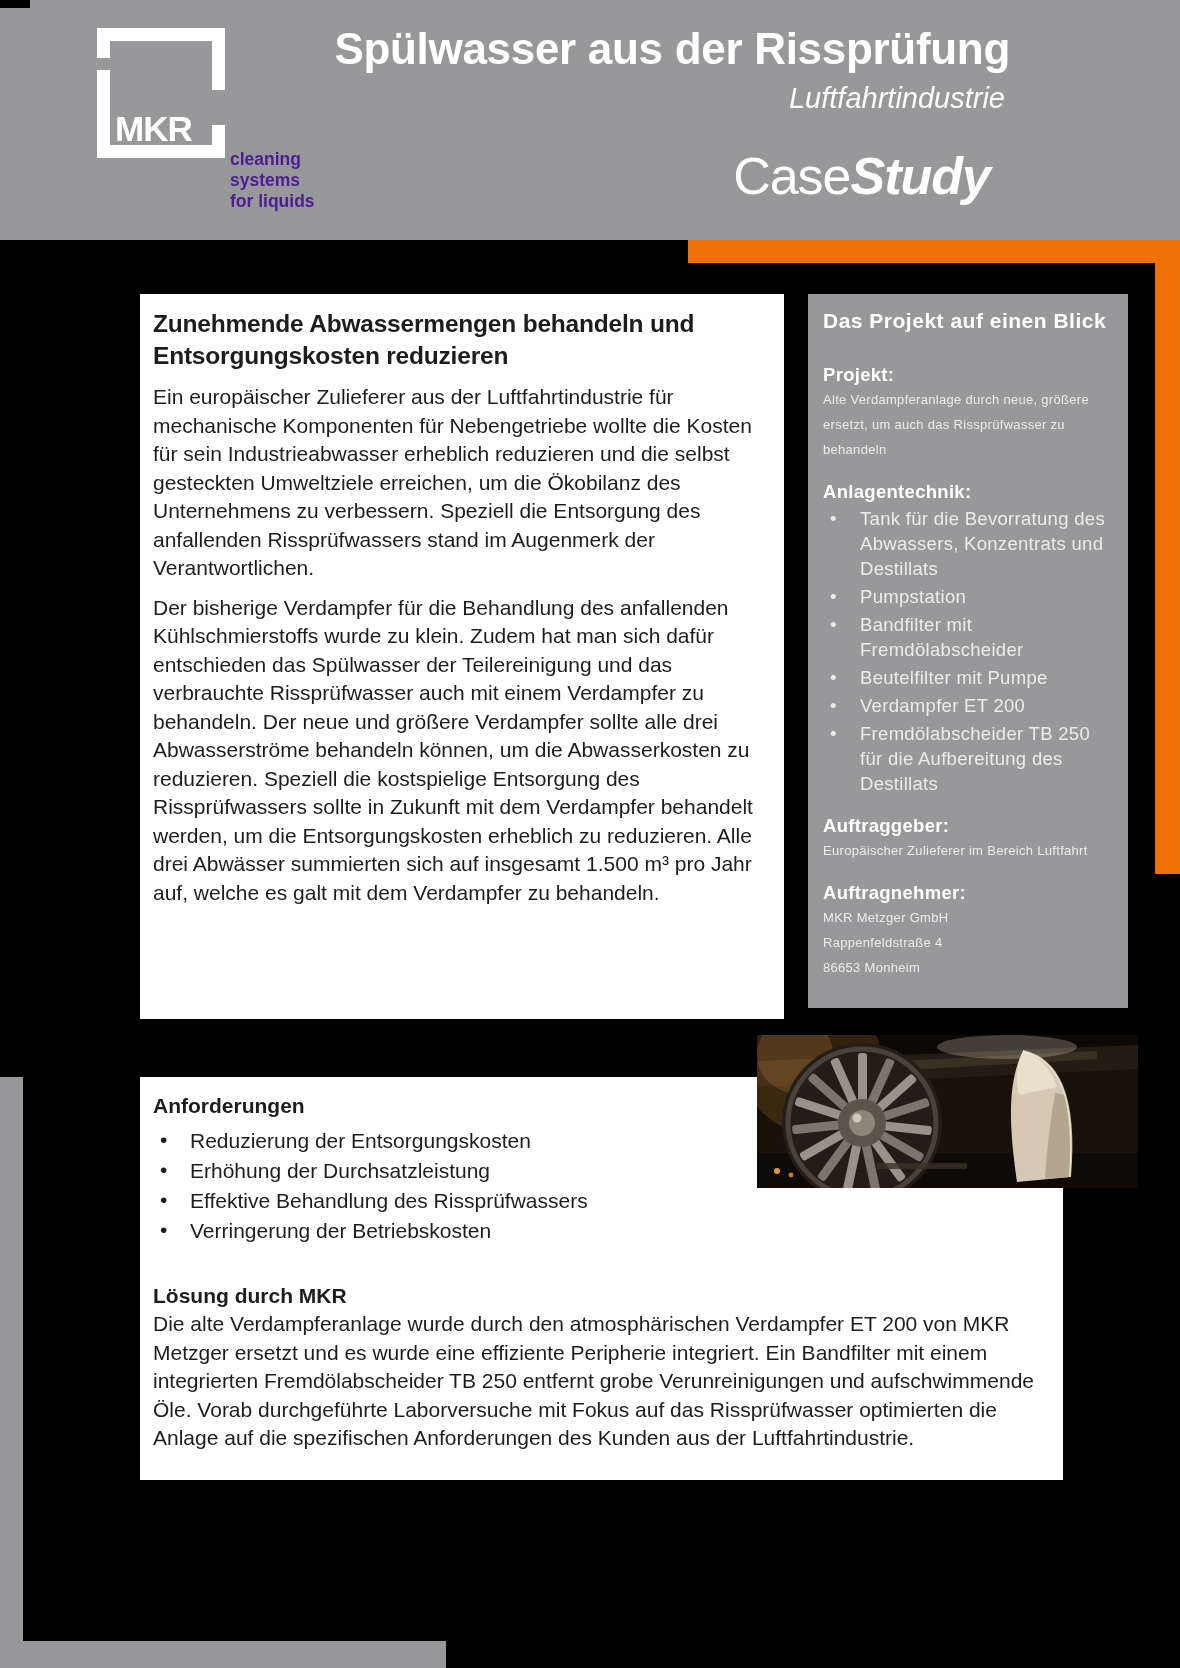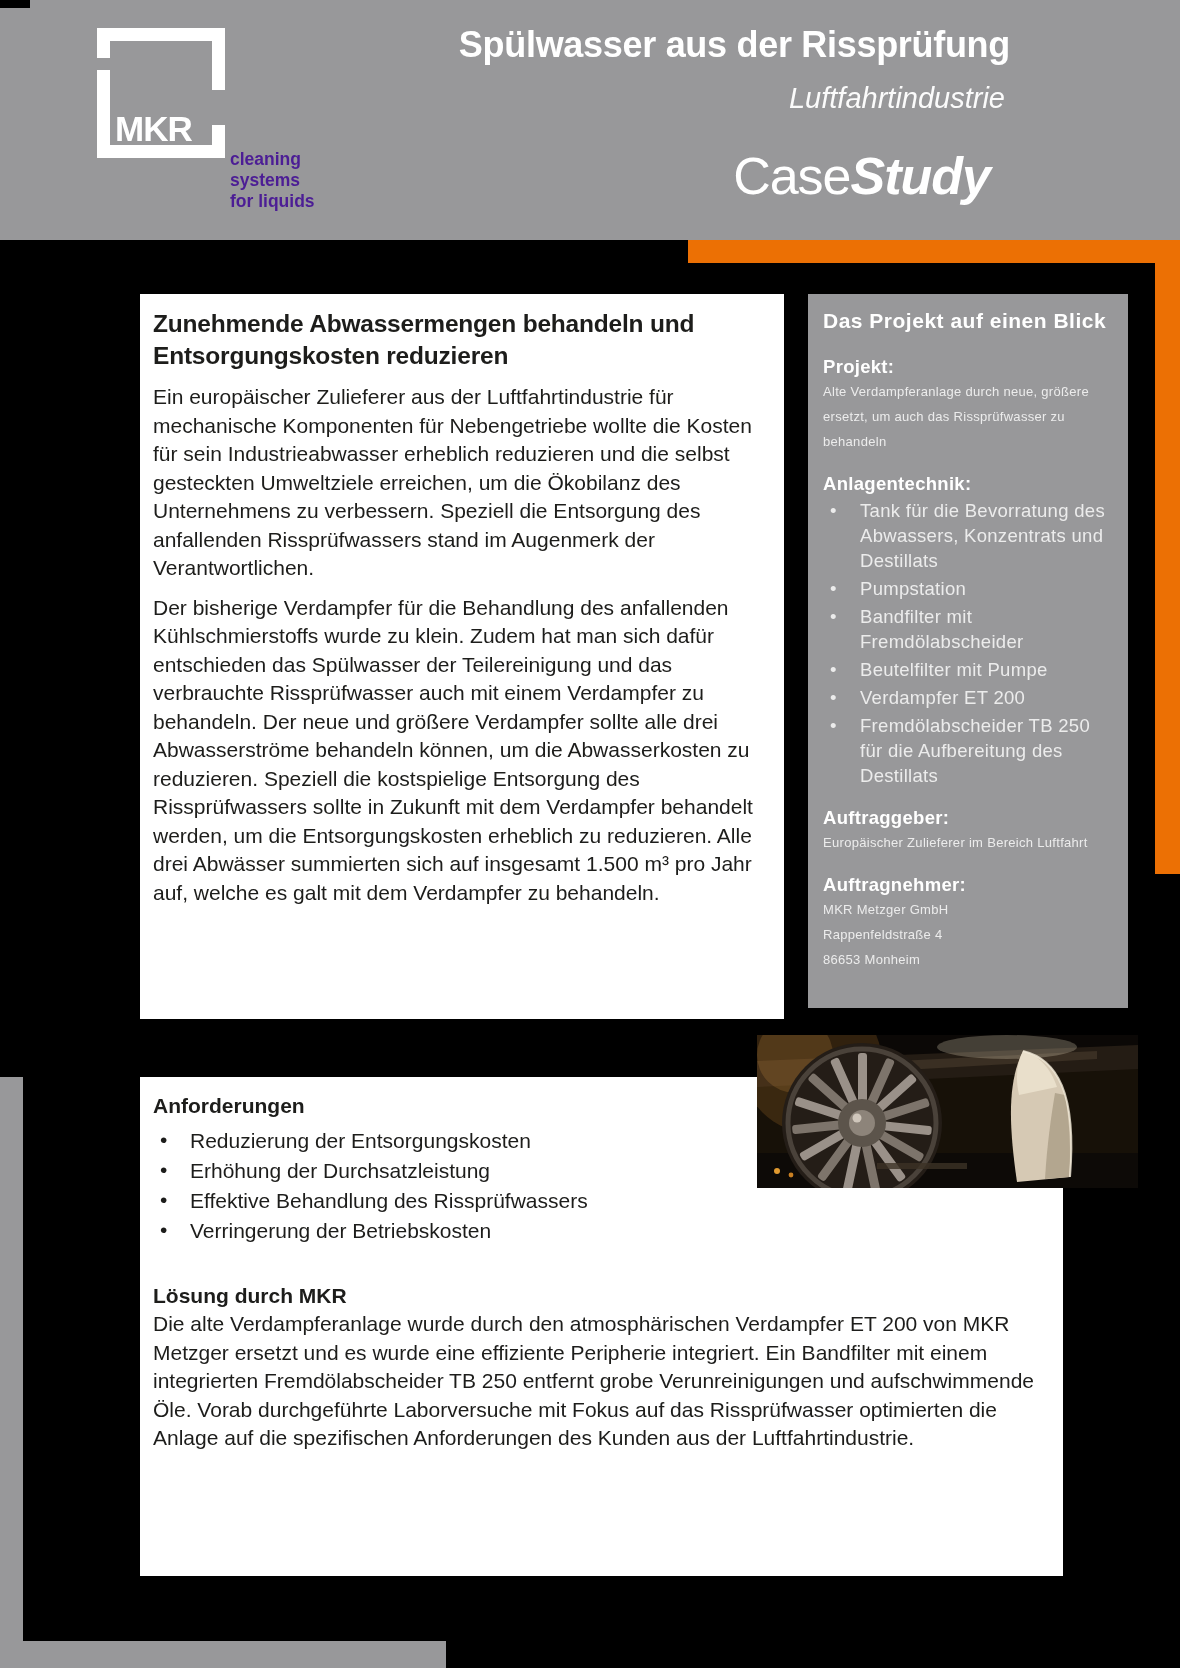--- a/index.html
+++ b/index.html
@@ -8,21 +8,21 @@
          font-family:"Liberation Sans", sans-serif; }
   .abs { position:absolute; }
 
   
   #header { left:0; top:0; width:1180px; height:240px; background:#98989A; }
   #corner-notch { left:0; top:0; width:30px; height:8px; background:#000; }
   #logo { left:97px; top:20px; width:128px; height:142px; }
   #tagline { left:230px; top:149px; color:#4c1d95; font-weight:bold;
              font-size:17.5px; line-height:21px; }
   #header-title { top:24px; right:170px; color:#fff; font-weight:bold;
-                  font-size:36px; letter-spacing:-0.3px; white-space:nowrap; }
+                  font-size:44px; letter-spacing:-0.3px; white-space:nowrap; }
   #header-subtitle { top:82px; right:175px; color:#fbfbfb; font-style:italic;
                      font-size:29px; white-space:nowrap; }
   #casestudy { top:146px; right:190px; color:#fff; font-size:52px;
                letter-spacing:-1px; white-space:nowrap; }
   #casestudy .cs-bold { font-weight:bold; font-style:italic; }
 
   
   #orange-strip { left:688px; top:240px; width:492px; height:23px; background:#EC7004; }
   #orange-bar   { left:1155px; top:240px; width:25px; height:634px; background:#EC7004; }
 
@@ -34,29 +34,29 @@
   #box1 h3 { font-size:21px; line-height:28.5px; font-weight:bold; margin-top:42px; }
   #box1 h3 + p { margin-top:0; }
 
   
   #sidebar { left:808px; top:294px; width:320px; height:714px; background:#98989A;
              padding:14px 12px 0 15px; color:#ececec; letter-spacing:0.3px; }
   #sidebar .sb-title { color:#fff; font-weight:bold; font-size:21px;
                        line-height:26px; letter-spacing:0.5px; }
   #sidebar .sb-label { color:#fff; font-weight:bold; font-size:18.5px;
                        line-height:25px; margin-top:17px; }
-  #sidebar .sb-title + .sb-label { margin-top:20px; }
+  #sidebar .sb-title + .sb-label { margin-top:28px; }
   #sidebar .sb-text  { font-size:13px; line-height:25px; }
   #sidebar ul { list-style:none; margin:2px 0 0 0; }
   #sidebar li { position:relative; padding-left:37px; font-size:18.5px;
                 line-height:25px; margin-bottom:3px; }
   #sidebar li::before { content:"\2022"; position:absolute; left:7px; top:0; }
 
   
-  #box2 { left:140px; top:1077px; width:923px; height:499px; background:#fff;
+  #box2 { left:140px; top:1077px; width:923px; height:403px; background:#fff;
           padding:15px 16px 0 13px; color:#1d1d1b; }
   #box2 h3 { font-size:21px; line-height:28.5px; font-weight:bold; }
   #box2 ul { list-style:none; margin:5px 0 0 0; }
   #box2 li { position:relative; padding-left:37px; font-size:21px; line-height:30px; }
   #box2 li::before { content:"\2022"; position:absolute; left:7px; top:-1px; }
   #box2 .loesung-h { margin-top:36px; }
   #box2 p { font-size:21px; line-height:28.5px; }
 
   
   #photo { left:757px; top:1035px; width:381px; height:153px; z-index:5; }

